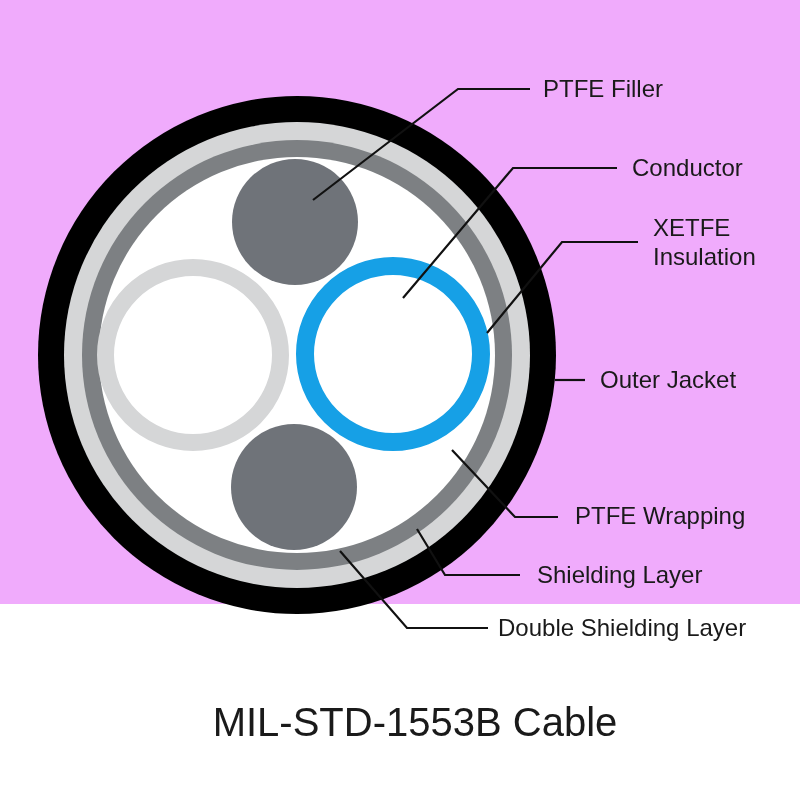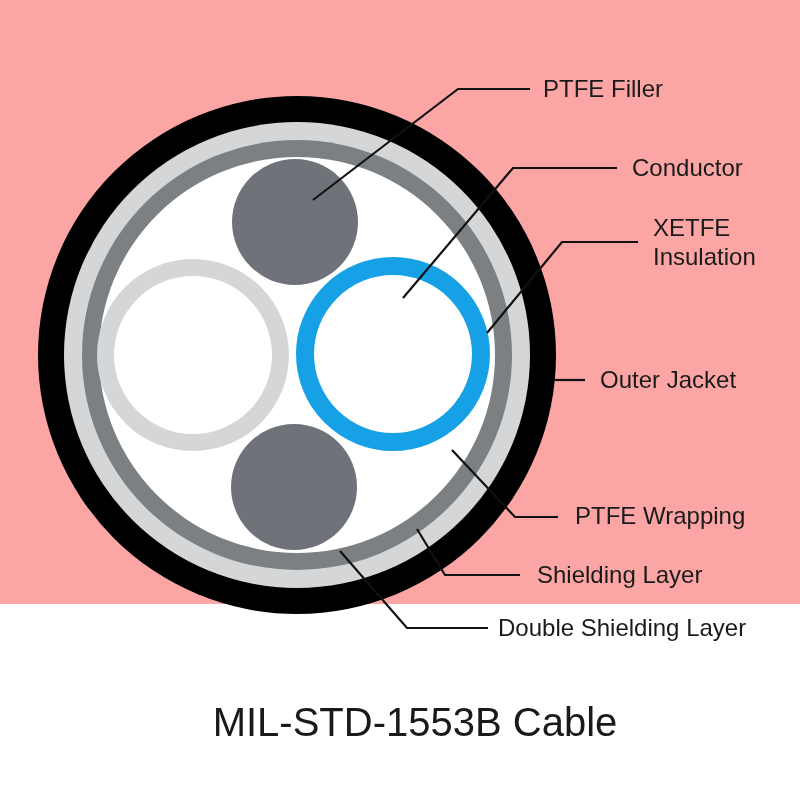--- a/index.html
+++ b/index.html
@@ -7,21 +7,21 @@
     padding: 0;
     background: #ffffff;
     width: 800px;
     height: 800px;
     overflow: hidden;
   }
   .canvas-wrap {
     position: relative;
     width: 800px;
     height: 604px;
-    background: #fca5a5;
+    background: #f0abfc;
   }
   svg {
     display: block;
   }
   .leader {
     fill: none;
     stroke-width: 2.2px;
     stroke-linecap: butt;
     stroke-linejoin: miter;
   }

